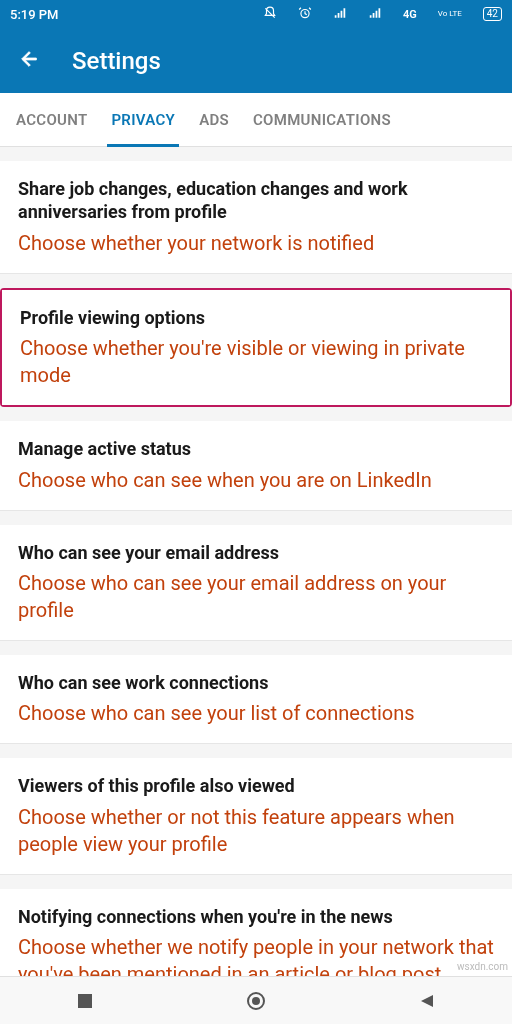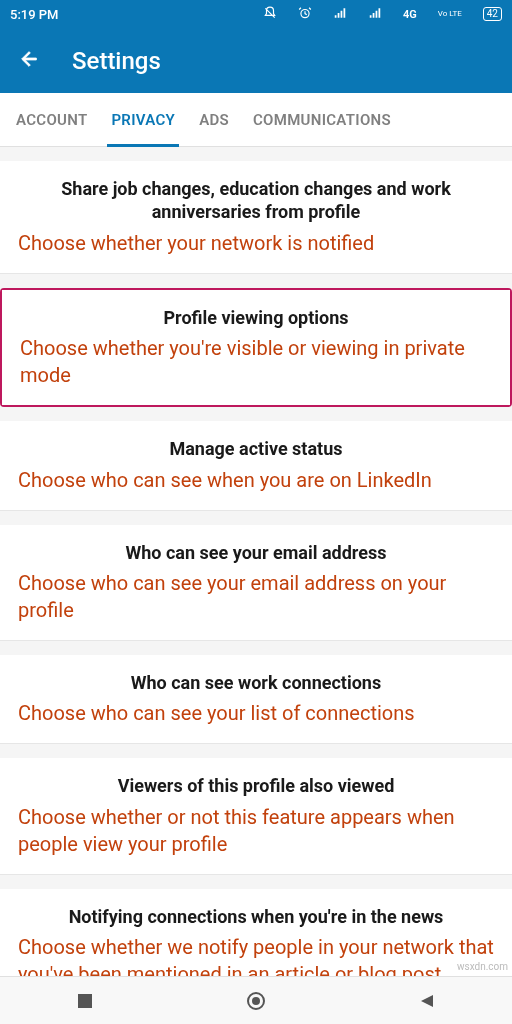--- a/index.html
+++ b/index.html
@@ -73,21 +73,20 @@
       border-bottom: 1px solid #e6e6e6;
       margin-top: 14px;
     }
     .section:first-child { margin-top: 14px; }
     .section-title {
       font-size: 18px;
       font-weight: 700;
       color: #1a1a1a;
       line-height: 1.3;
       margin-bottom: 6px;
-      text-align: center;
     }
     .section-sub {
       font-size: 20px;
       color: #c2410c;
       line-height: 1.35;
     }
     .highlight {
       border: 2px solid #be185d;
       border-radius: 4px;
       margin-top: 14px;

